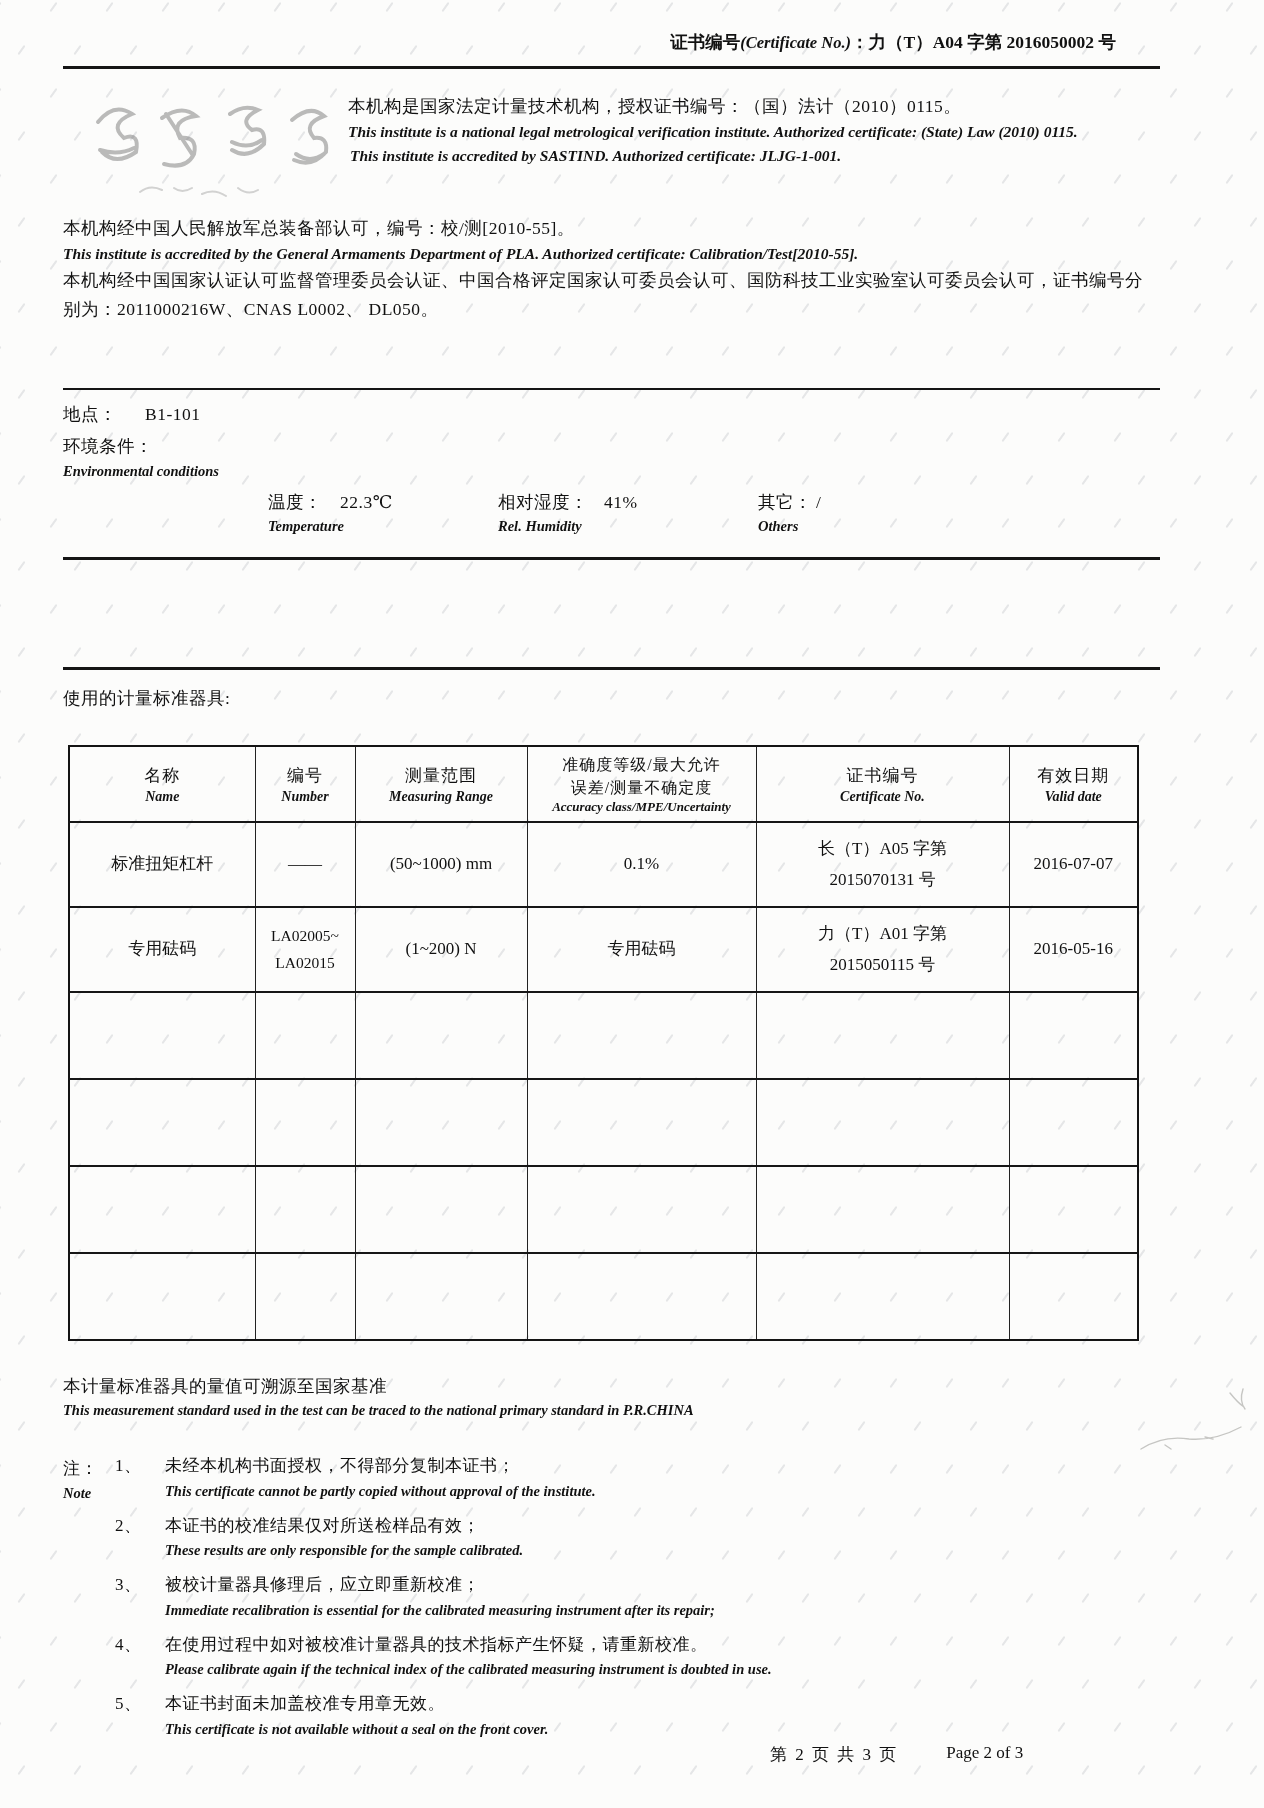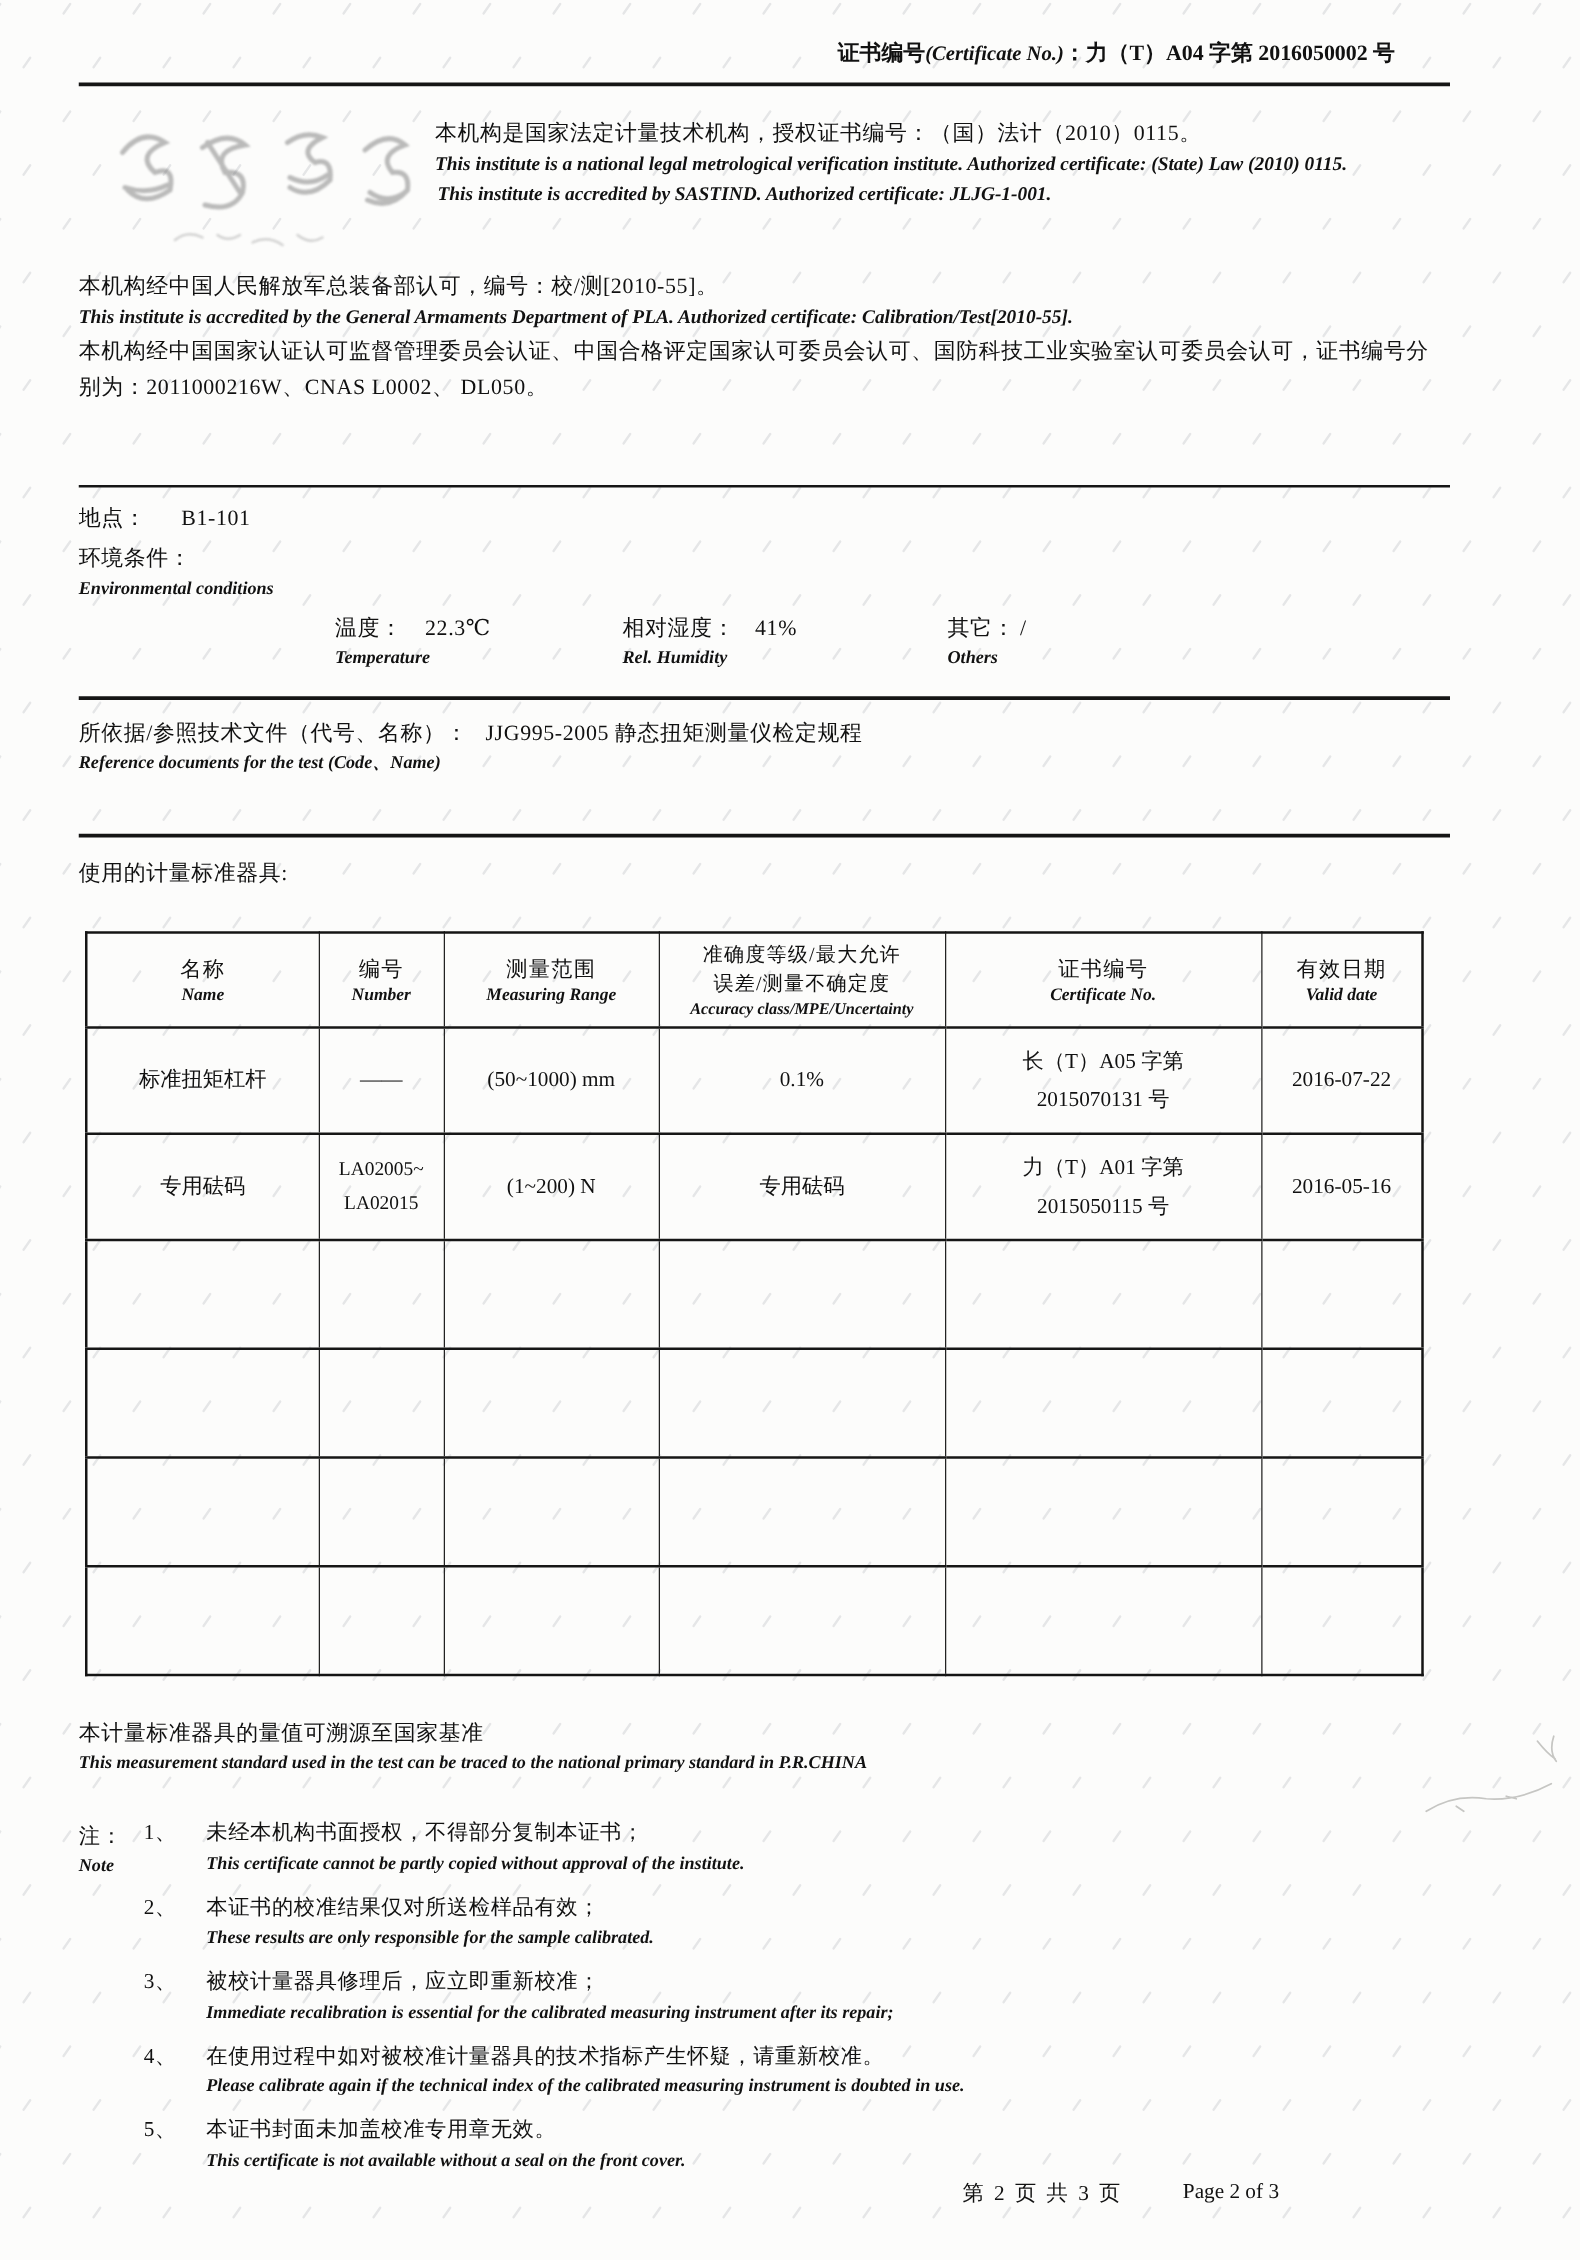--- a/index.html
+++ b/index.html
@@ -1101,26 +1101,20 @@
         </div>
         <div class="abs" style="left:695px;top:6px;">
           <div class="zh"><span>其它：</span><span style="display:inline-block;width:4px;"></span><span>/</span></div>
           <div class="en-sm">Others</div>
         </div>
       </div>
     </div>
 
     <div class="rule" style="top:557px;height:2.6px;"></div>
 
-    <div class="abs" style="left:63px;top:572px;width:1095px;">
-      <div class="zh">
-        <span>所依据/参照技术文件（代号、名称）：</span><span style="display:inline-block;width:14px;"></span><span>JJG995-2005 静态扭矩测量仪检定规程</span>
-      </div>
-      <div class="en-sm">Reference documents for the test (Code、Name)</div>
-    </div>
 
     <div class="rule" style="top:667px;height:2.6px;"></div>
 
     <div class="abs" style="left:63px;top:684px;width:1095px;">
       <div class="zh">使用的计量标准器具:</div>
     </div>
 
     <table class="std abs" style="left:68px;top:745px;">
       <colgroup>
         <col style="width:186px">
@@ -1158,21 +1152,21 @@
               <div class="th-en">Valid date</div>
             </th>
       </tr>
       <tr style="height:85px;">
         <td class="cell">标准扭矩杠杆</td>
         <td class="cell">——</td>
         <td class="cell">(50~1000) mm</td>
         <td class="cell">0.1%</td>
         <td class="cell pre">长（T）A05 字第
 2015070131 号</td>
-        <td class="cell">2016-07-22</td>
+        <td class="cell">2016-07-07</td>
       </tr>
       <tr style="height:85px;">
         <td class="cell">专用砝码</td>
         <td class="cell pre" style="font-size:15.5px;line-height:1.7;">LA02005~
 LA02015</td>
         <td class="cell">(1~200) N</td>
         <td class="cell">专用砝码</td>
         <td class="cell pre">力（T）A01 字第
 2015050115 号</td>
         <td class="cell">2016-05-16</td>

